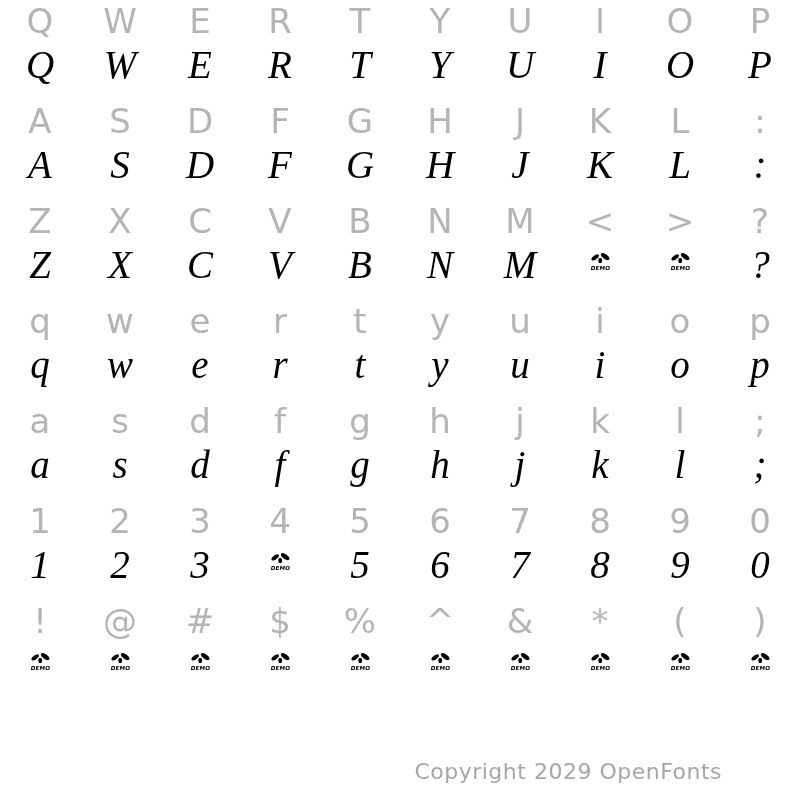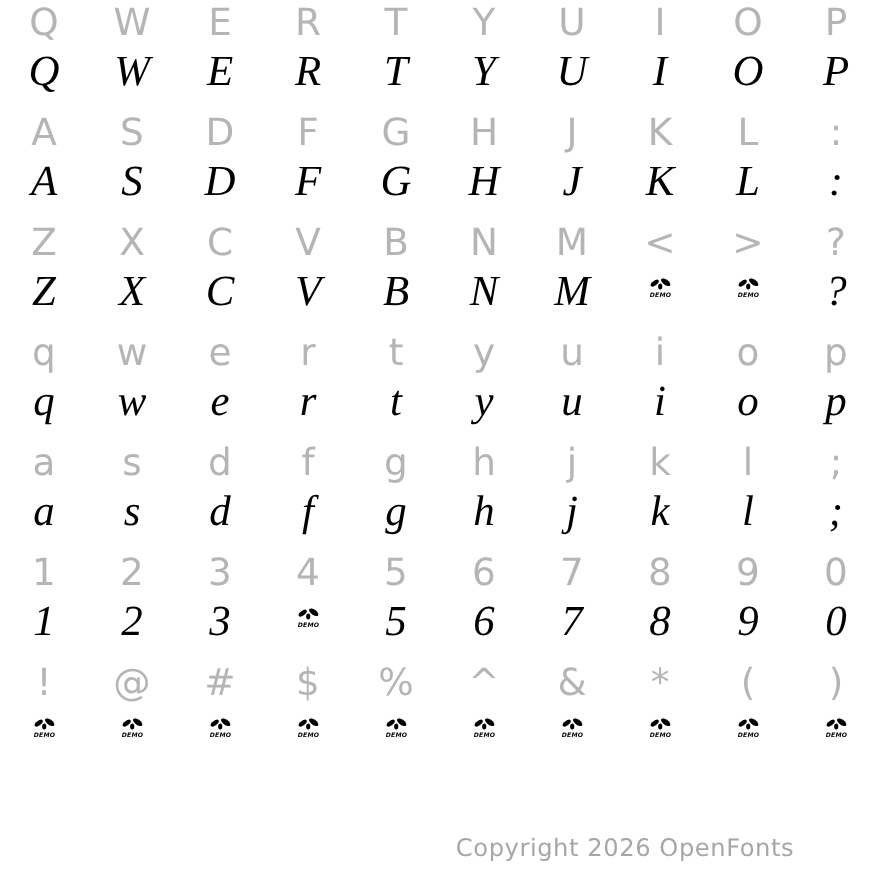--- a/index.html
+++ b/index.html
@@ -367,13 +367,13 @@
               <ellipse cx="16.2" cy="4.6" rx="4.9" ry="2.4" transform="rotate(36 16.2 4.6)"></ellipse>
               <ellipse cx="11.2" cy="8.4" rx="1.9" ry="2.7"></ellipse>
             </g>
             <text x="11.5" y="18.4" text-anchor="middle" font-size="5.6" font-weight="bold" font-family="DejaVu Sans, sans-serif" letter-spacing="0.2" fill="#000000">DEMO</text>
           </svg>
         </div>
       </div>
     </div>
   </div>
 
-<div class="copyright">Copyright 2026 OpenFonts</div>
+<div class="copyright">Copyright 2029 OpenFonts</div>
 
 </body></html>

